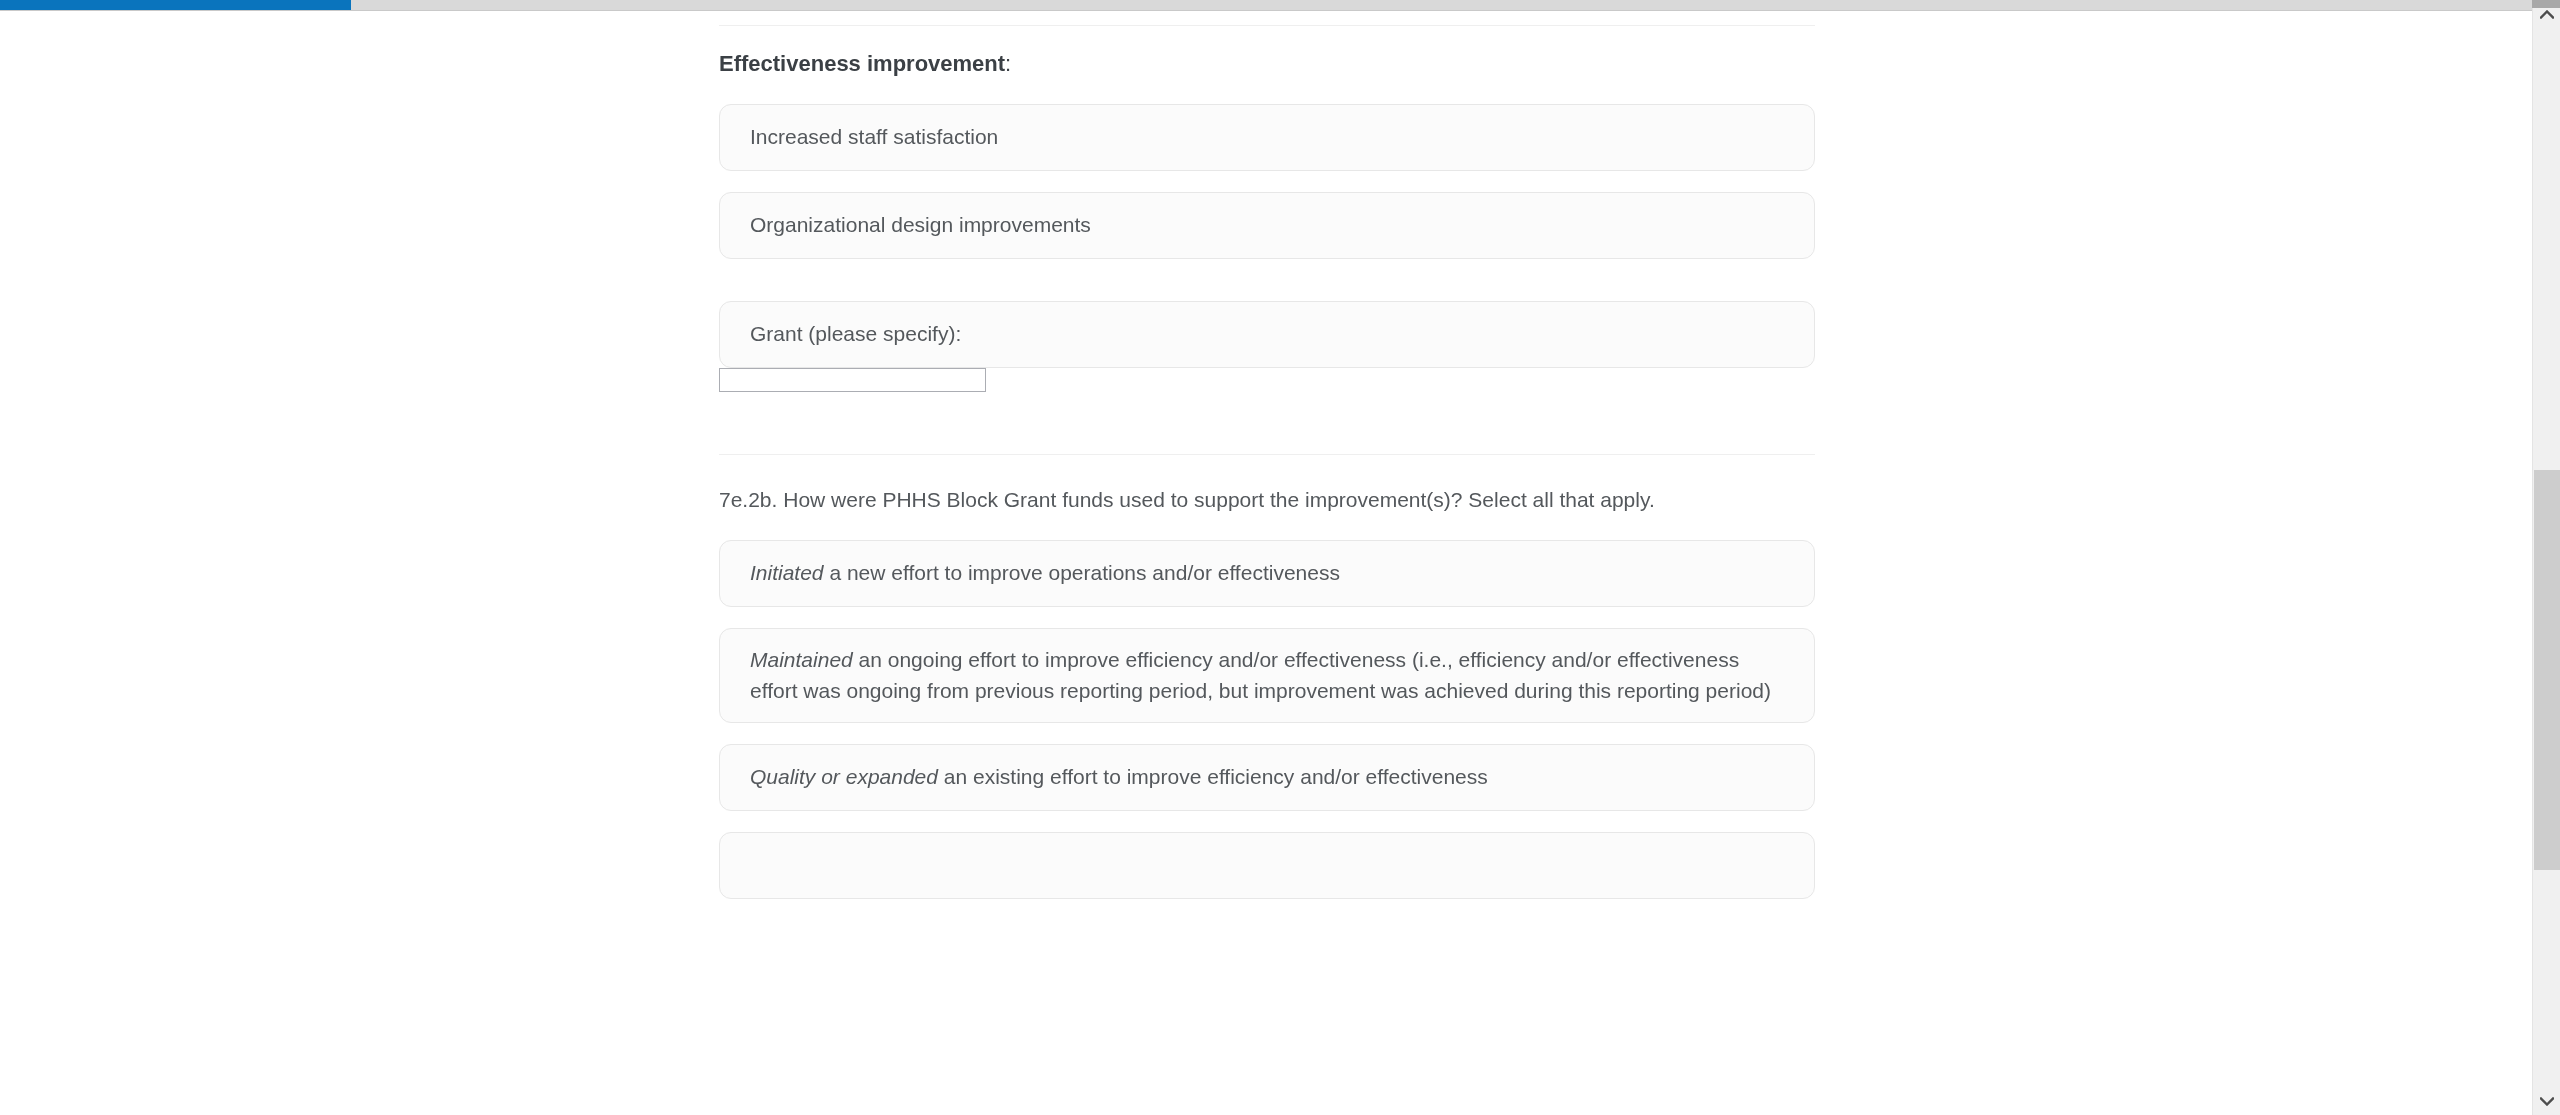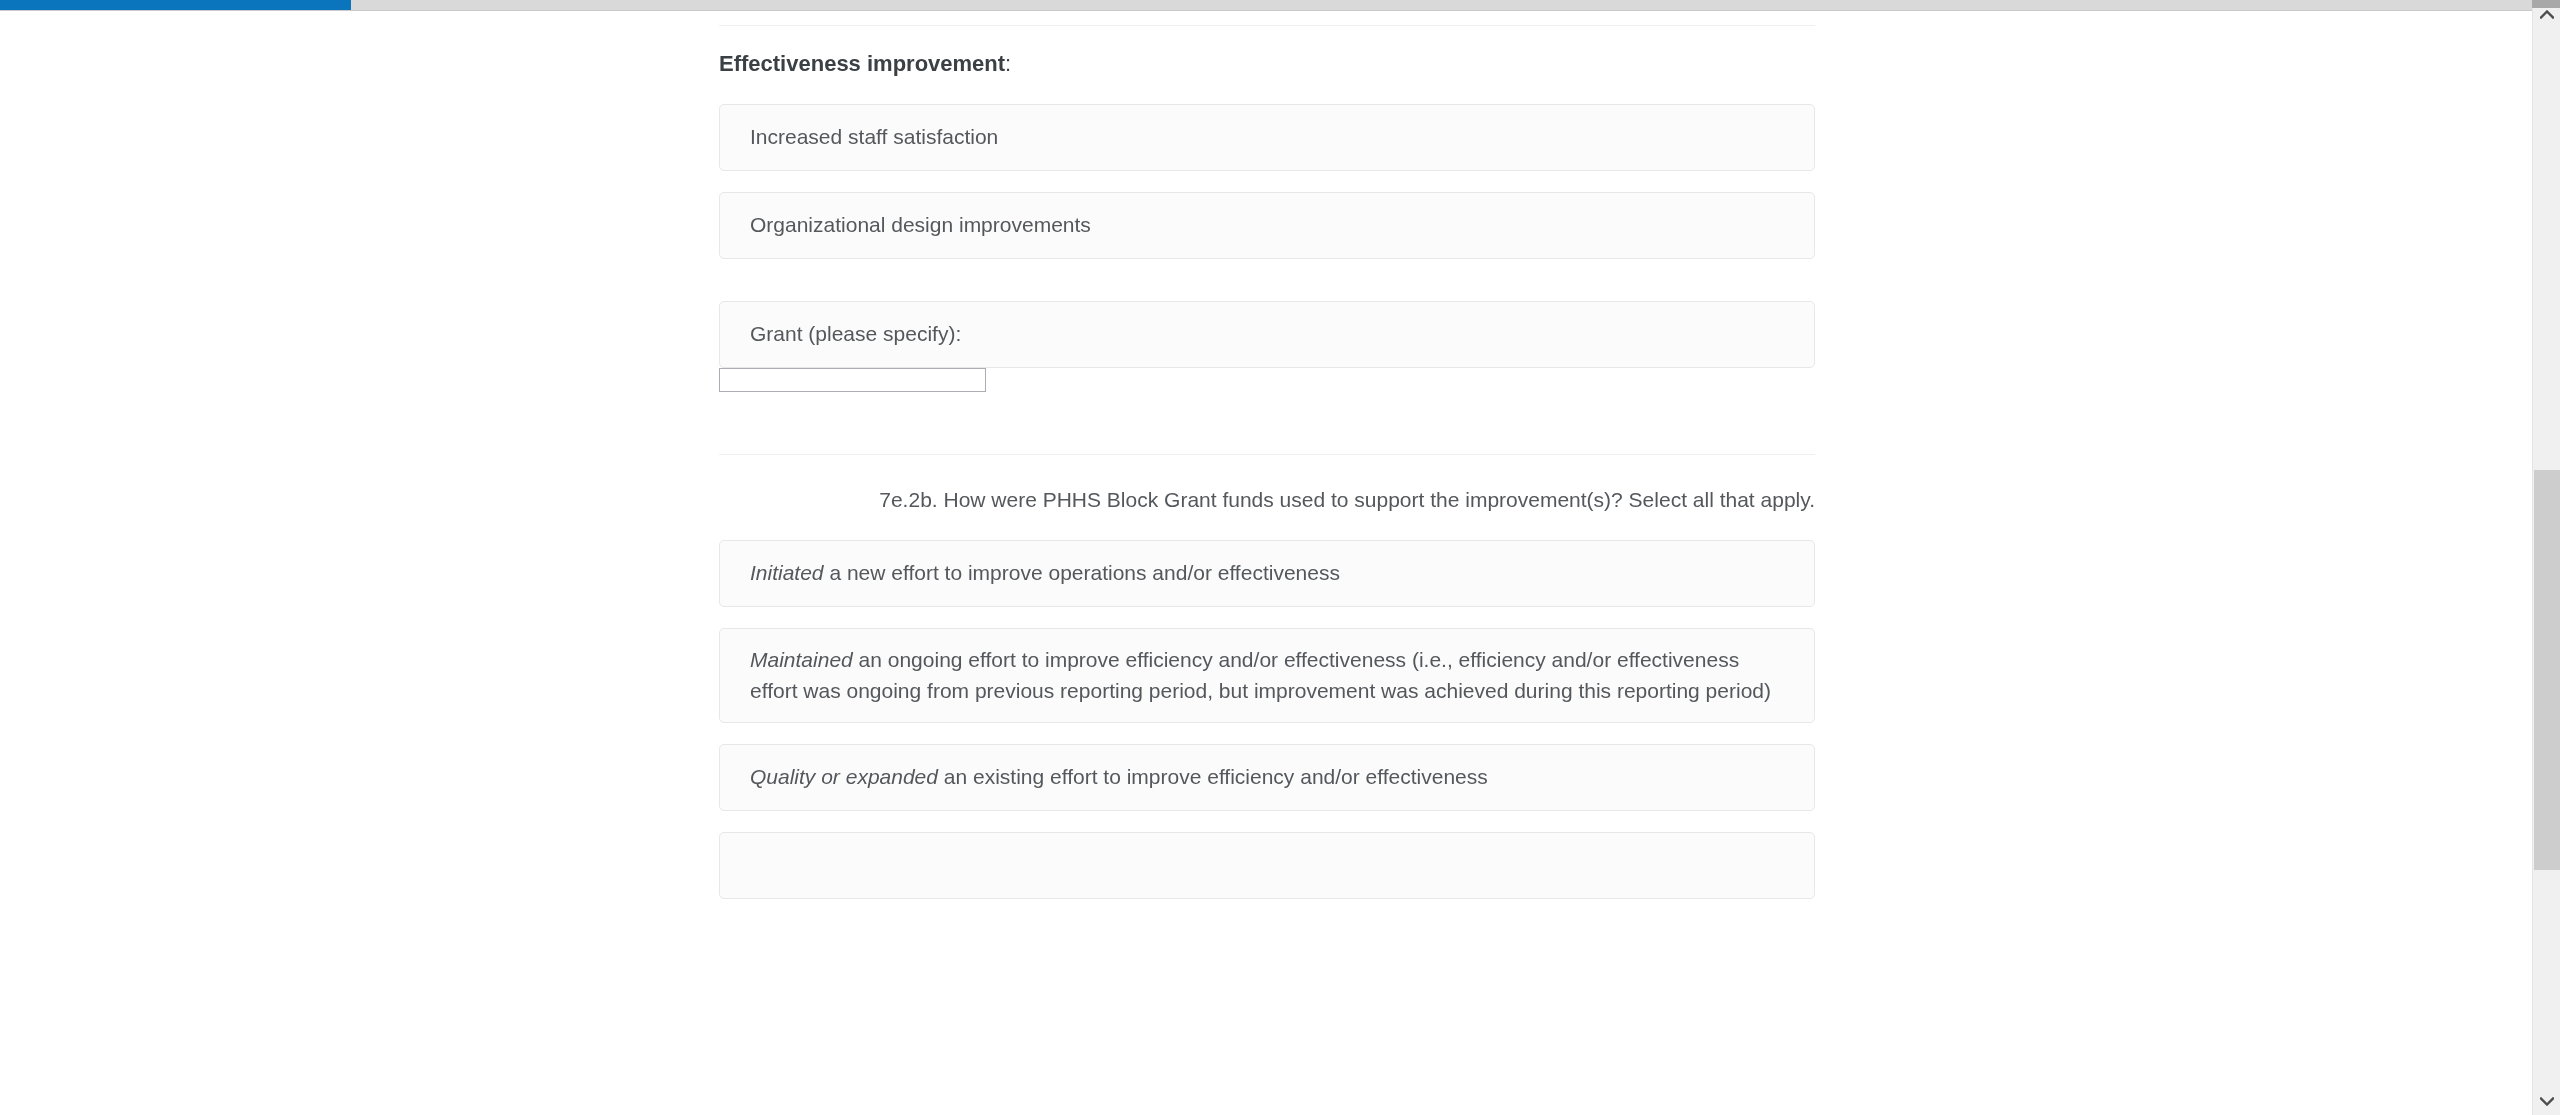--- a/index.html
+++ b/index.html
@@ -56,28 +56,27 @@
     margin: 0;
     padding: 0;
     white-space: nowrap;
   }
   .section-heading .colon { font-weight: normal; }
 
   .question-text {
     font-size: 21px;
     color: #54585c;
     white-space: nowrap;
-    text-align: right;
   }
 
   
   .option-box {
     background: #fbfbfb;
     border: 1px solid #e7e7e7;
-    border-radius: 5px;
+    border-radius: 12px;
     width: 1096px;
     display: flex;
     align-items: center;
     padding: 0 30px;
     color: #54585c;
     font-size: 21px;
     line-height: 1.45;
   }
   .option-box.h1 { height: 67px; }
   .option-box.h2 { height: 95px; }

